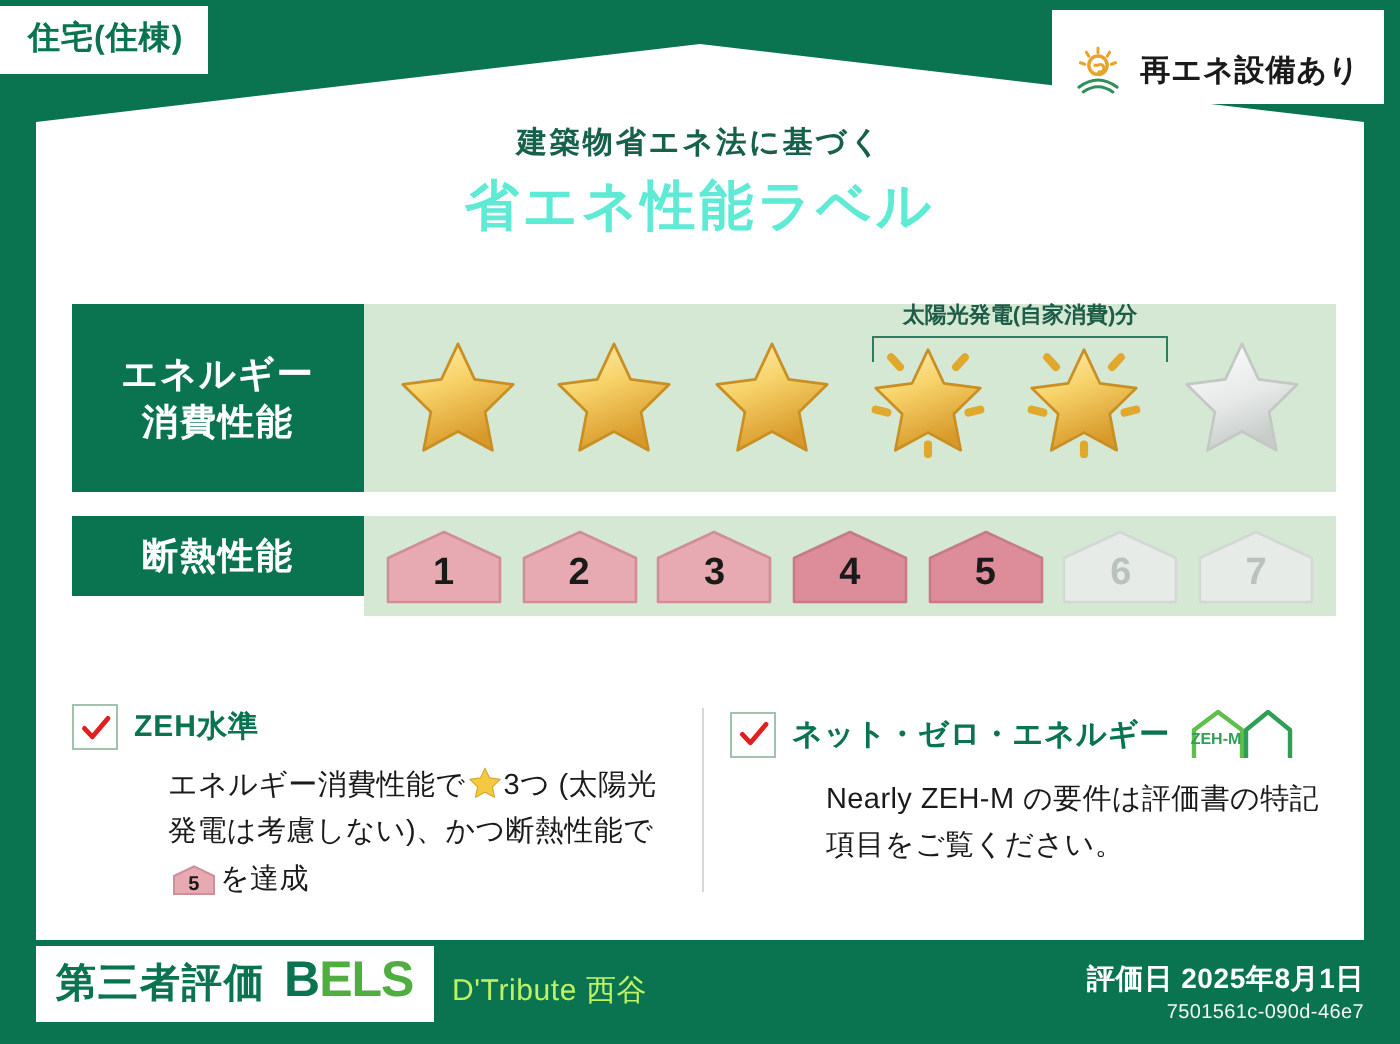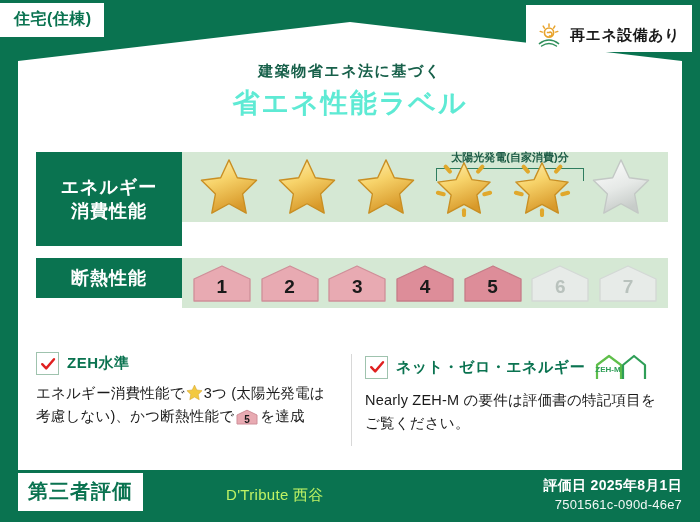--- a/index.html
+++ b/index.html
@@ -62,21 +62,21 @@
     display:flex;flex-direction:column;justify-content:center;align-items:center;
     font-weight:bold;font-size:18px;line-height:1.35;letter-spacing:1px;
     text-align:center;
   }
   .row-body{
     flex:1;background:#d5e8d4;
     display:flex;align-items:center;justify-content:space-around;
     position:relative;
   }
   .row-energy .row-label{height:94px;}
-  .row-energy .row-body{height:70px;padding:0 8px;}
+  .row-energy .row-body{height:94px;padding:0 8px;}
   .row-insul .row-label{height:40px;}
   .row-insul .row-body{height:50px;padding:0 6px;}
 
   
   .star{width:62px;height:60px;display:block;}
   .star-cell{position:relative;display:flex;align-items:center;justify-content:center;width:68px;}
 
   
   .solar-bracket{
     position:absolute;left:254px;top:-2px;width:148px;height:34px;
@@ -112,21 +112,21 @@
   .criteria{position:absolute;left:36px;right:32px;top:352px;display:flex;gap:26px;}
   .crit{flex:1;}
   .crit-head{display:flex;align-items:center;gap:8px;margin-bottom:7px;}
   .check-box{
     width:21px;height:21px;border:1.5px solid #9fc3ae;background:#fff;
     display:flex;align-items:center;justify-content:center;flex:0 0 21px;
   }
   .check-box svg{width:16px;height:16px;display:block;}
   .crit-title{color:#0a7350;font-weight:bold;font-size:15px;letter-spacing:0.5px;}
   .crit-body{
-    color:#1a1a1a;font-size:14.5px;line-height:1.62;letter-spacing:0.2px;
+    color:#1a1a1a;font-size:14.5px;line-height:1.62;letter-spacing:0.2px;margin-left:48px;
   }
   .inline-star{display:inline-block;vertical-align:-3px;width:17px;height:17px;margin:0 1px;}
   .inline-chip{
     display:inline-block;vertical-align:-4px;width:22px;height:16px;margin:0 2px;position:relative;
   }
   .inline-chip svg{position:absolute;inset:0;width:100%;height:100%;}
   .inline-chip span{
     position:absolute;left:0;right:0;bottom:0px;text-align:center;
     font-size:10px;font-weight:bold;color:#1a1a1a;z-index:2;line-height:1;
   }
@@ -147,21 +147,21 @@
   .bels-en .b1{color:#0a7350;}
   .bels-en .b2{color:#4fae3f;}
   .prop-name{
     position:absolute;left:226px;bottom:17px;
     color:#bef264;font-size:15px;letter-spacing:0.3px;
   }
   .foot-right{
     position:absolute;right:18px;bottom:10px;text-align:right;color:#fff;
   }
   .eval-date{font-size:14px;font-weight:bold;letter-spacing:0.3px;}
-  .eval-id{font-size:13px;letter-spacing:0.2px;margin-top:2px;opacity:.95;}
+  .eval-id{font-size:10px;letter-spacing:0.2px;margin-top:2px;opacity:.95;}
 </style>
 </head>
 <body>
 
 <div id="label-root">
 
   <div class="card"></div>
 
   <div class="type-tag">住宅(住棟)</div>
 
@@ -363,20 +363,21 @@
           <text x="15" y="20" font-family="Liberation Sans, sans-serif" font-size="8" font-weight="bold" fill="#2f9e57" text-anchor="middle">ZEH-M</text>
         </svg>
       </div>
       <div class="crit-body">Nearly ZEH-M の要件は評価書の特記項目をご覧ください。</div>
     </div>
   </div>
 
   <div class="footer">
     <div class="bels-box">
       <span class="bels-jp">第三者評価</span>
+      <span class="bels-en"><span class="b1">B</span><span class="b2">ELS</span></span>
     </div>
     <div class="prop-name">D'Tribute 西谷</div>
     <div class="foot-right">
       <div class="eval-date">
         <span>評価日</span>
         <span>2025年8月1日</span>
       </div>
       <div class="eval-id">7501561c-090d-46e7</div>
     </div>
   </div>

